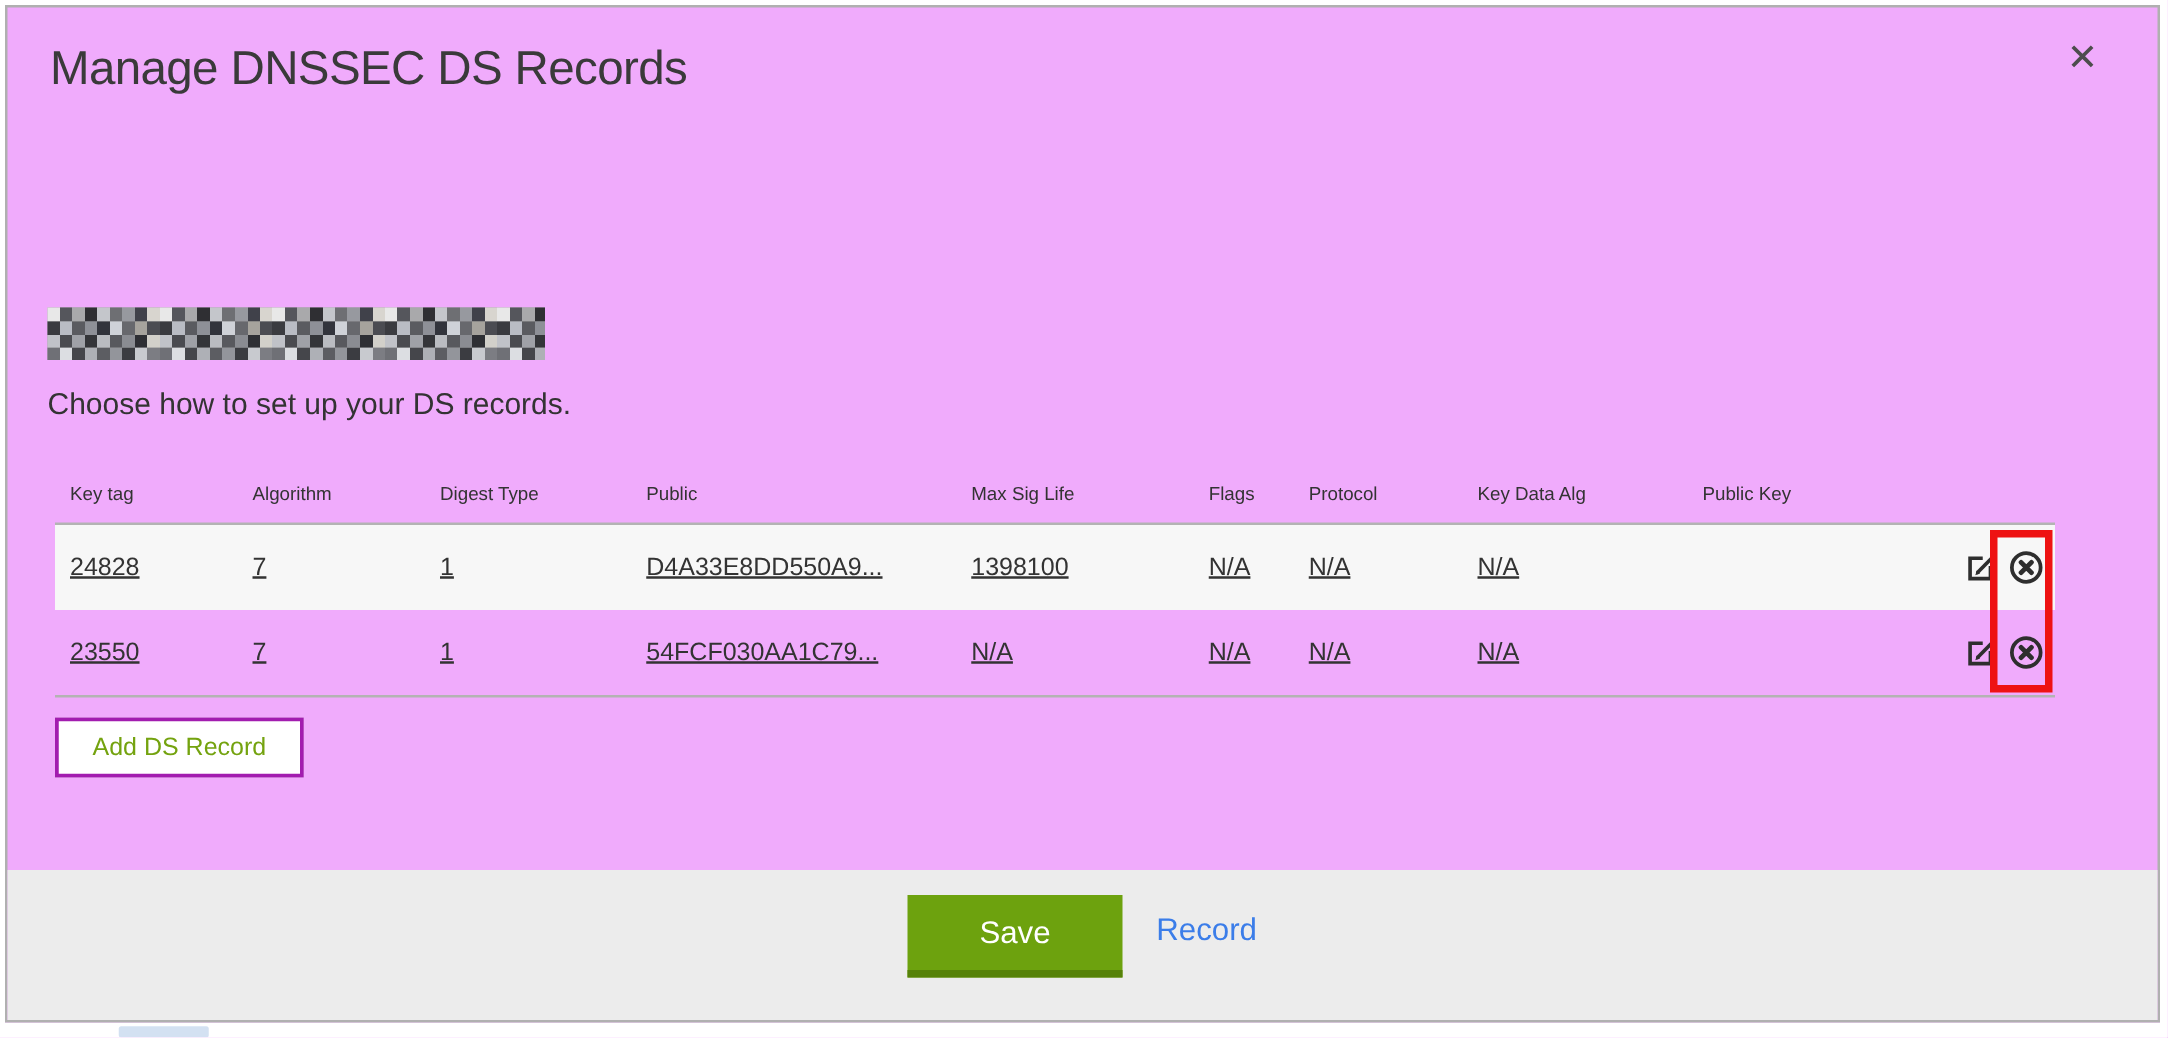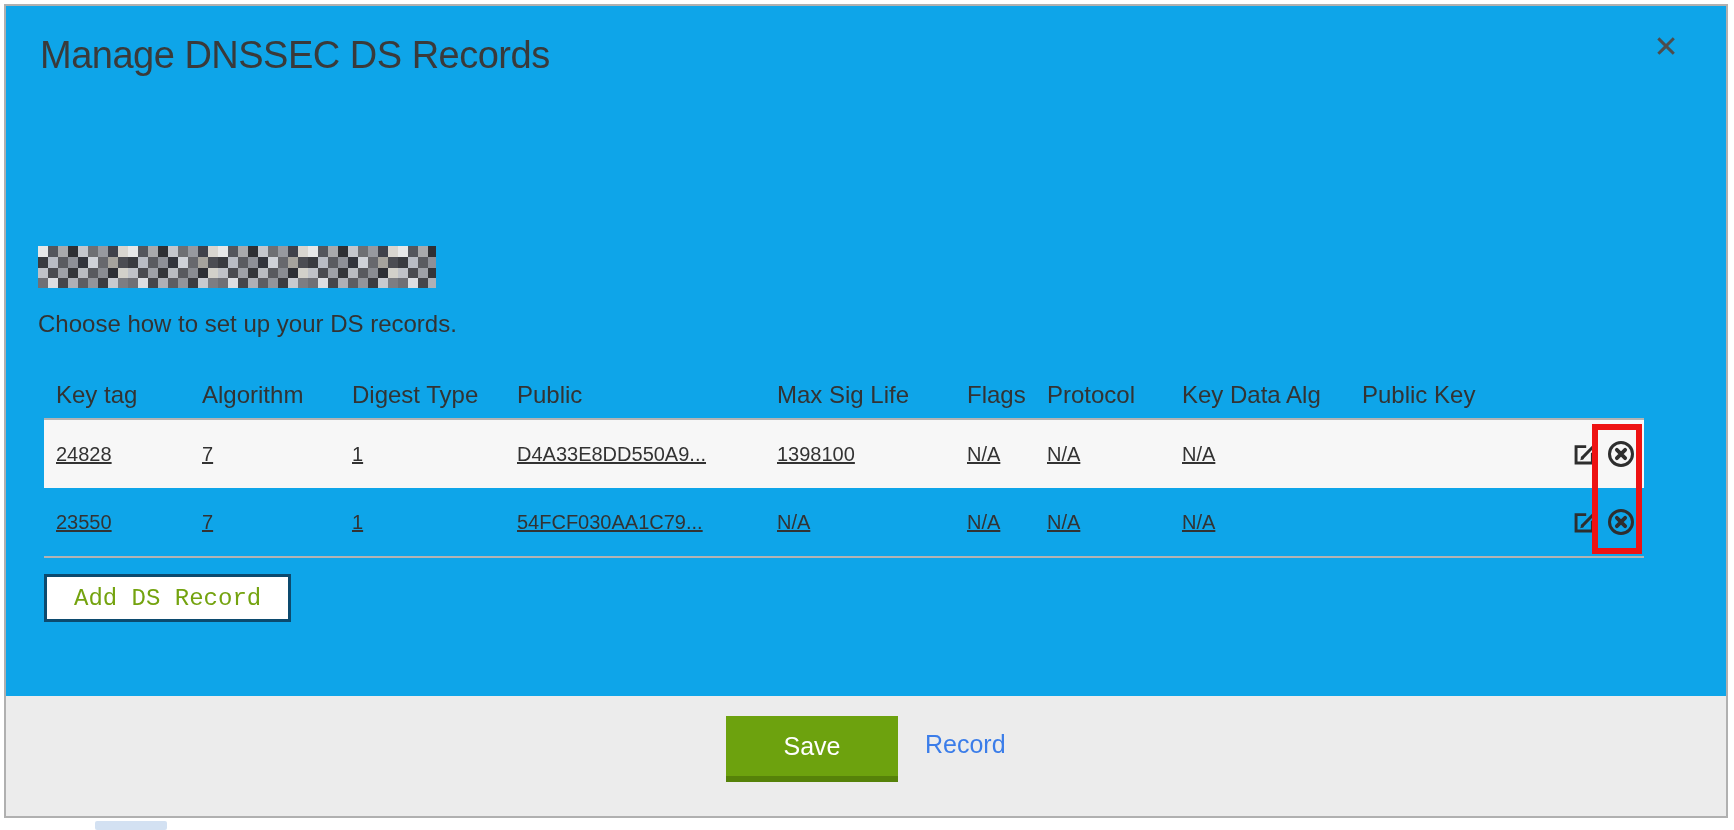--- a/index.html
+++ b/index.html
@@ -3,21 +3,21 @@
 <meta charset="utf-8">
 <style>
   * { margin:0; padding:0; box-sizing:border-box; }
   html,body { background:#fff; }
   body { font-family:"Liberation Sans","DejaVu Sans",sans-serif; color:#333; }
 
   .canvas { position:relative; width:1734px; height:830px; background:#fff; overflow:hidden; }
 
   .dialog {
     position:absolute; left:4px; top:4px; width:1724px; height:814px;
-    background:#0ea5e9; border:2px solid #b0b0b0;
+    background:#f0abfc; border:2px solid #b0b0b0;
   }
 
   .dlg-title {
     position:absolute; left:34px; top:28px;
     font-size:38px; font-weight:400; letter-spacing:-0.5px; color:#3a3a3a;
   }
 
   .close-btn {
     position:absolute; right:38px; top:18px; width:44px; height:44px;
     display:flex; align-items:center; justify-content:center;
@@ -43,42 +43,42 @@
     font-size:24px; color:#333;text-align:right;
   }
 
   
   .ds-table { position:absolute; left:38px; top:366px; width:1600px; }
   .t-grid {
     display:grid;
     grid-template-columns:146px 150px 165px 260px 190px 80px 135px 180px 210px 84px;
     align-items:center;
   }
-  .t-head { height:46px; font-size:24px; color:#333; }
+  .t-head { height:46px; font-size:15px; color:#333; }
   .t-head > div { padding-left:12px; }
   .t-body { border-top:2px solid #b3b3b3; border-bottom:2px solid #b3b3b3;text-decoration:underline; }
   .t-row { height:68px; font-size:20px; color:#333; }
   .t-row > div { padding-left:12px; }
   .t-row.striped { background:#f7f7f7; }
   .cell-actions {
     display:flex; justify-content:flex-end; align-items:center;
     gap:8px; padding-right:8px; padding-left:0 !important;
   }
   .icon-btn { display:flex; align-items:center; justify-content:center; cursor:pointer; }
 
   
   .highlight-box {
     position:absolute; left:1586px; top:418px; width:50px; height:130px;
     border:6px solid #ee1212; pointer-events:none; z-index:5;
   }
 
   .add-btn {
     position:absolute; left:38px; top:568px; height:48px; padding:0 27px;
-    background:#fff; border:3px solid #0c4a6e; color:#74a30f;
-    font-size:24px; font-family:Liberation Mono, monospace; cursor:pointer;
+    background:#fff; border:3px solid #a21caf; color:#74a30f;
+    font-size:20px; font-family:Liberation Sans, sans-serif; cursor:pointer;
   }
 
   .footer {
     position:absolute; left:0; right:0; bottom:0; height:120px;
     background:#ececec;
   }
   .save-btn {
     position:absolute; left:720px; top:20px; width:172px; height:66px;
     background:#6da20e; border:none; border-bottom:6px solid #568209;
     color:#fff; font-size:25px; font-family:inherit; cursor:pointer;text-align:center;

